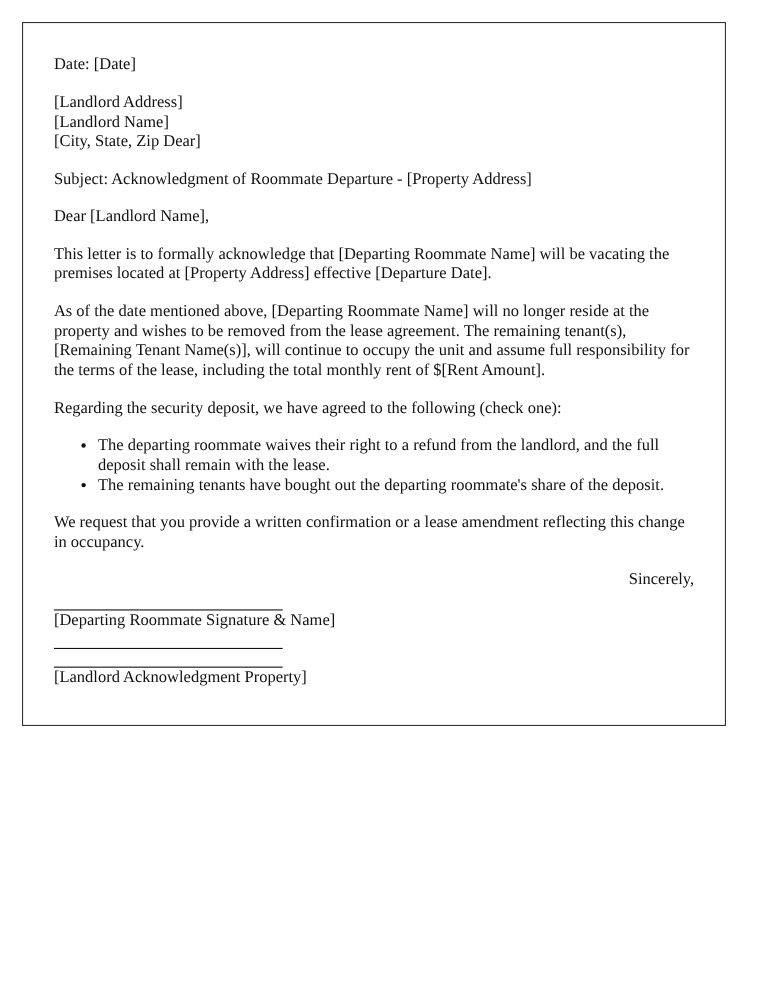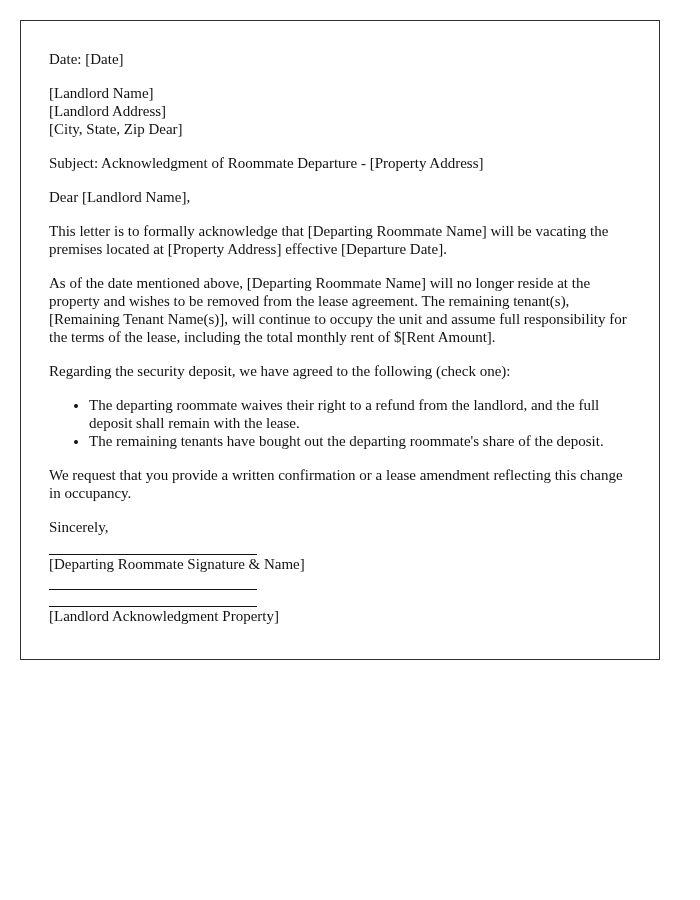--- a/index.html
+++ b/index.html
@@ -31,39 +31,39 @@
     }
     .sig-first { margin-top: 18px; }
   </style>
 </head>
 <body>
 
 <div class="letter">
   <p>Date: [Date]</p>
 
   <div class="addr">
+    <span>[Landlord Address]</span>
     <span>[Landlord Name]</span>
-    <span>[Landlord Address]</span>
     <span>[City, State, Zip Dear]</span>
   </div>
 
   <p>Subject: Acknowledgment of Roommate Departure - [Property Address]</p>
   <p>Dear [Landlord Name],</p>
 
   <p>This letter is to formally acknowledge that [Departing Roommate Name] will be vacating the premises located at [Property Address] effective [Departure Date].</p>
   <p>As of the date mentioned above, [Departing Roommate Name] will no longer reside at the property and wishes to be removed from the lease agreement. The remaining tenant(s), [Remaining Tenant Name(s)], will continue to occupy the unit and assume full responsibility for the terms of the lease, including the total monthly rent of $[Rent Amount].</p>
   <p>Regarding the security deposit, we have agreed to the following (check one):</p>
 
   <ul>
     <li>The departing roommate waives their right to a refund from the landlord, and the full deposit shall remain with the lease.</li>
     <li>The remaining tenants have bought out the departing roommate's share of the deposit.</li>
   </ul>
 
   <p>We request that you provide a written confirmation or a lease amendment reflecting this change in occupancy.</p>
-  <p style="margin-bottom:0;">Sincerely,</p>
+  <p style="margin-bottom:0;text-align:right;">Sincerely,</p>
 
   <div class="sig-block">
     <div class="sig-line sig-first"></div>
     <div class="sig">[Departing Roommate Signature &amp; Name]</div>
 
     <div class="sig-line"></div>
 
     <div class="sig-line"></div>
     <div class="sig">[Landlord Acknowledgment Property]</div>
   </div>

